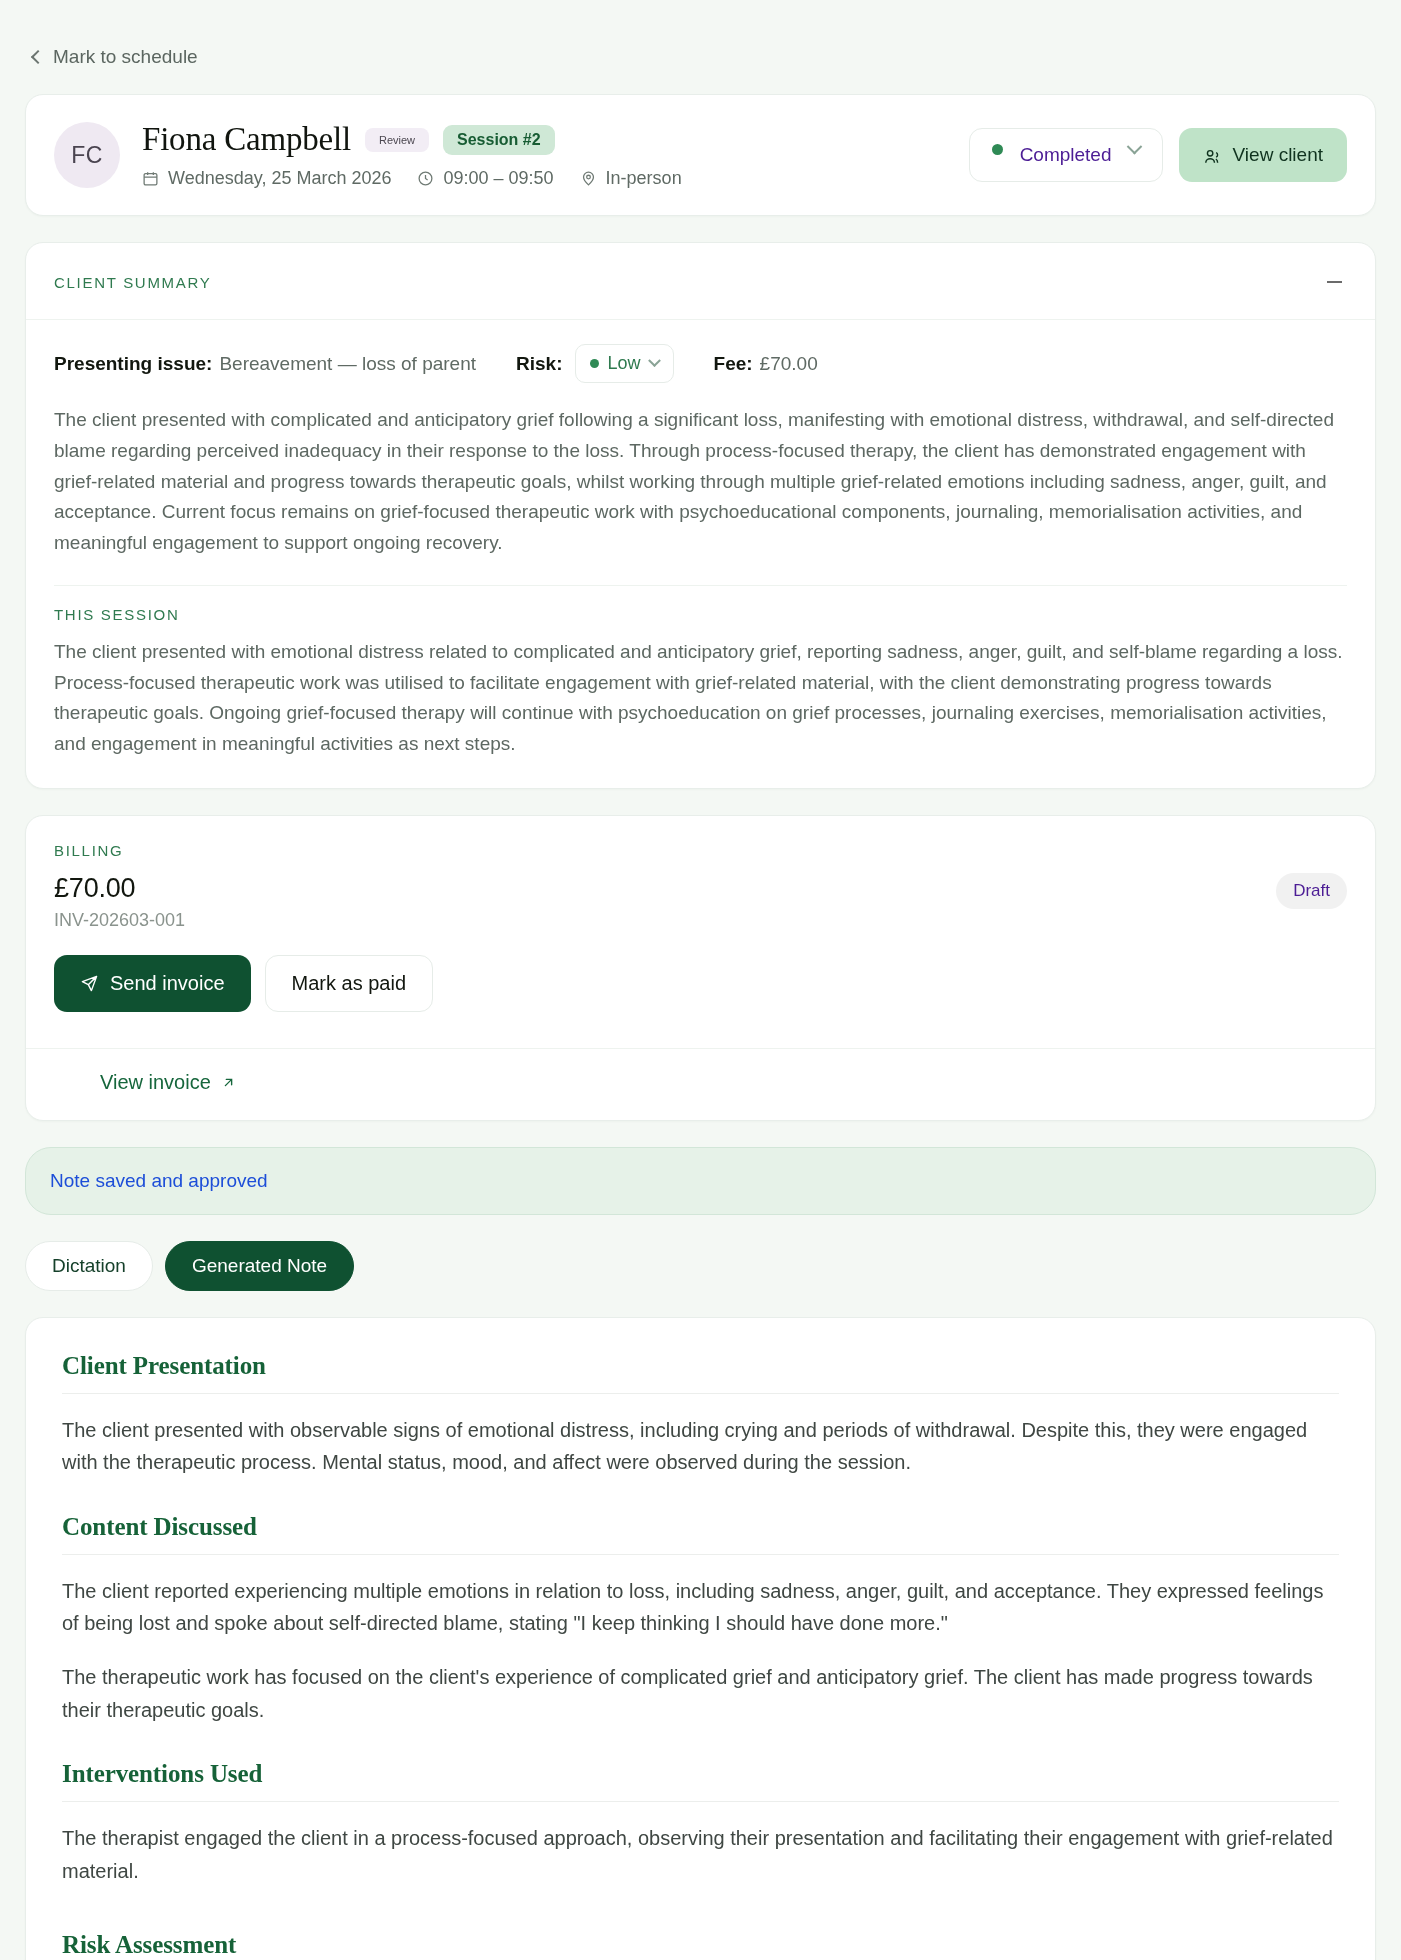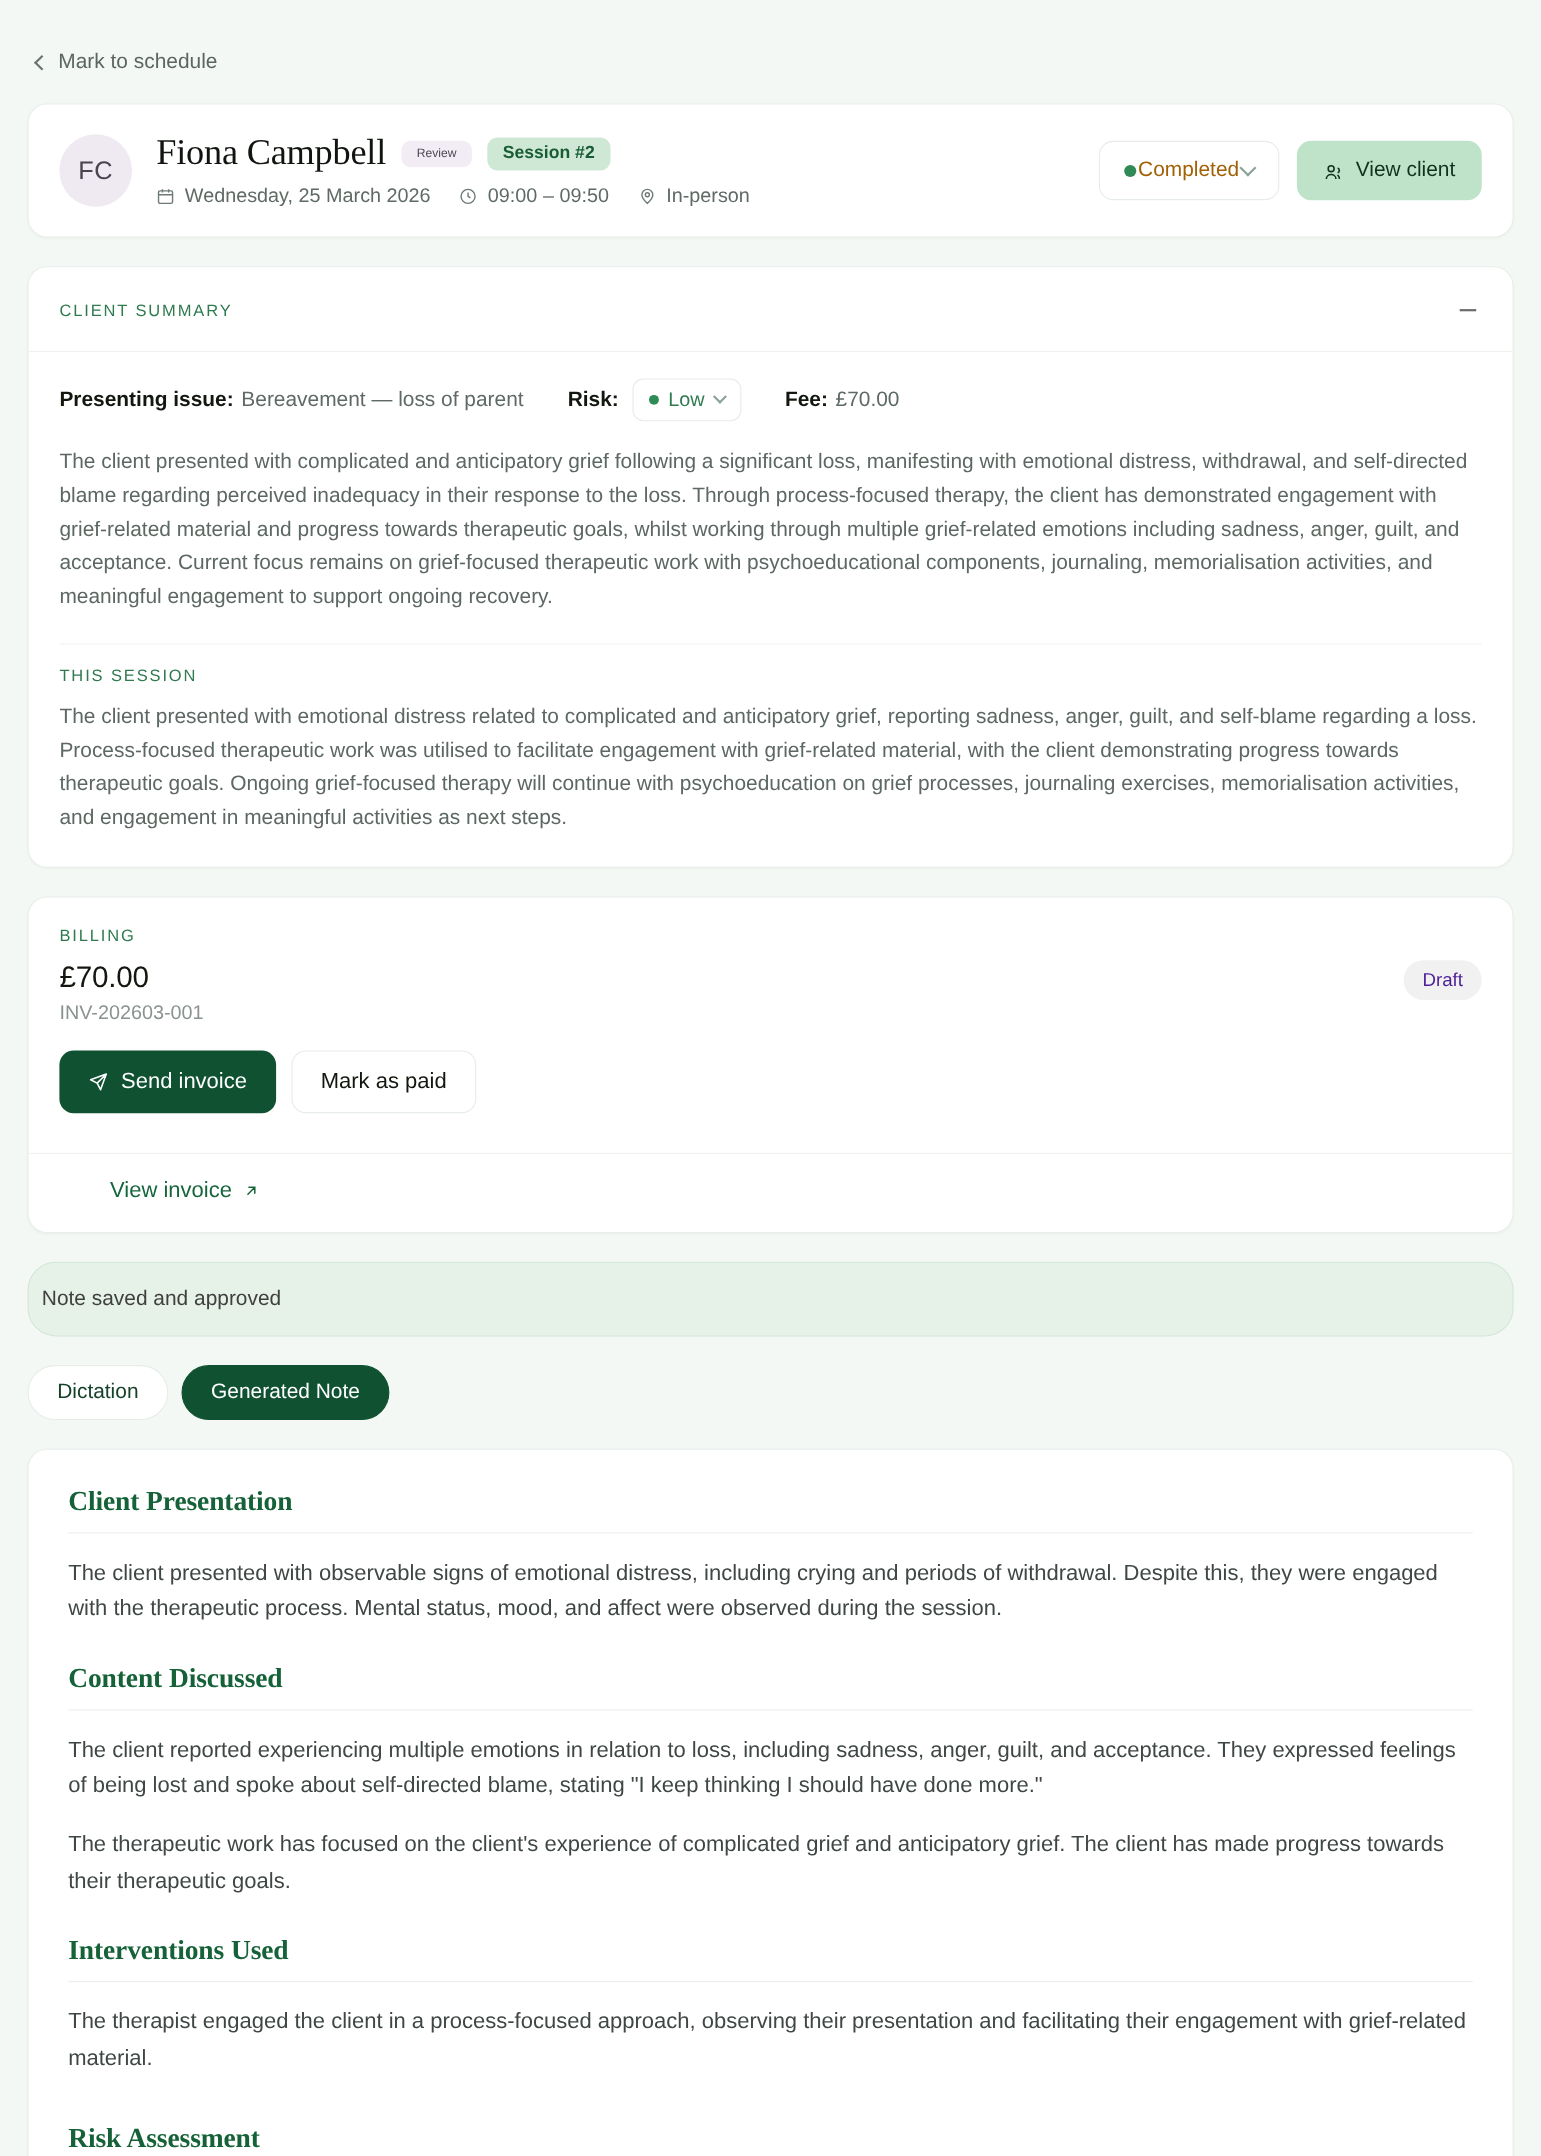--- a/index.html
+++ b/index.html
@@ -94,25 +94,25 @@
     font-size: 18px;
   }
   .detail-item { display: flex; align-items: center; gap: 9px; }
   .detail-item svg { flex: 0 0 auto; display: block; }
 
   .header-actions {
     display: flex; align-items: center; gap: 16px;
     flex: 0 0 auto;
   }
   .status-select {
-    display: flex; align-items: center; gap: 2px;
+    display: flex; align-items: flex-start; gap: 17px;
     border: 1px solid #e6ece8;
     border-radius: 13px;
     padding: 15px 22px;
-    color: #a16207;
+    color: #4c1d95;
     font-size: 19px;
     background: #fff;
     cursor: pointer;
   }
   .status-dot {
     width: 11px; height: 11px; border-radius: 50%;
     background: #2f8a55; display:inline-block;
   }
   .chev-down {
     width: 11px; height: 11px;
@@ -223,22 +223,22 @@
     display:inline-flex; align-items:center; gap:10px;
     color:#16663c; font-size:20px; cursor:pointer;margin-left:46px;
   }
 
   
   .toast {
     margin-top: 26px;
     background: #e6f2e8;
     border: 1px solid #d2e6d8;
     border-radius: 26px;
-    padding: 22px 12px;
-    color: #404040;
+    padding: 22px 24px;
+    color: #1d4ed8;
     font-size: 19px;
   }
 
   
   .tabs { display:flex; gap: 12px; margin-top: 26px; }
   .tab {
     border-radius: 999px;
     padding: 13px 26px;
     font-size: 19px;
     cursor:pointer;

